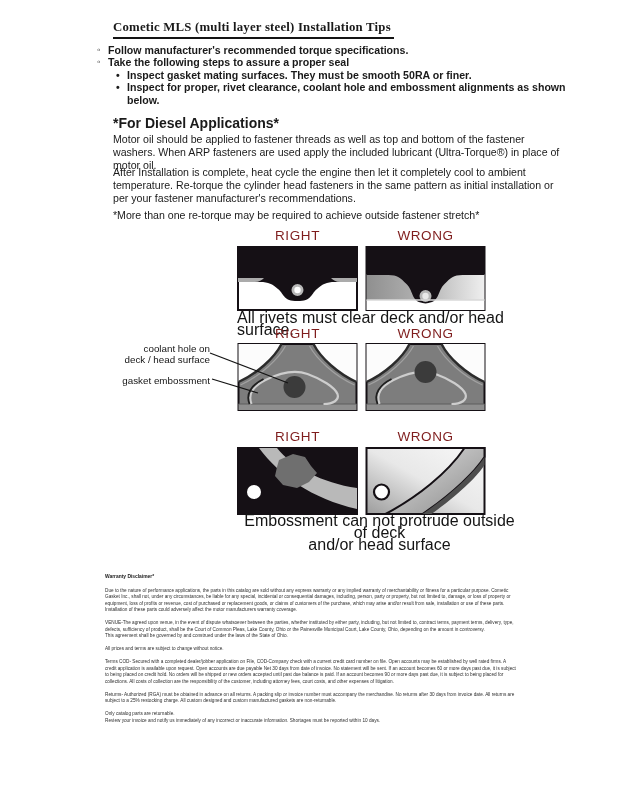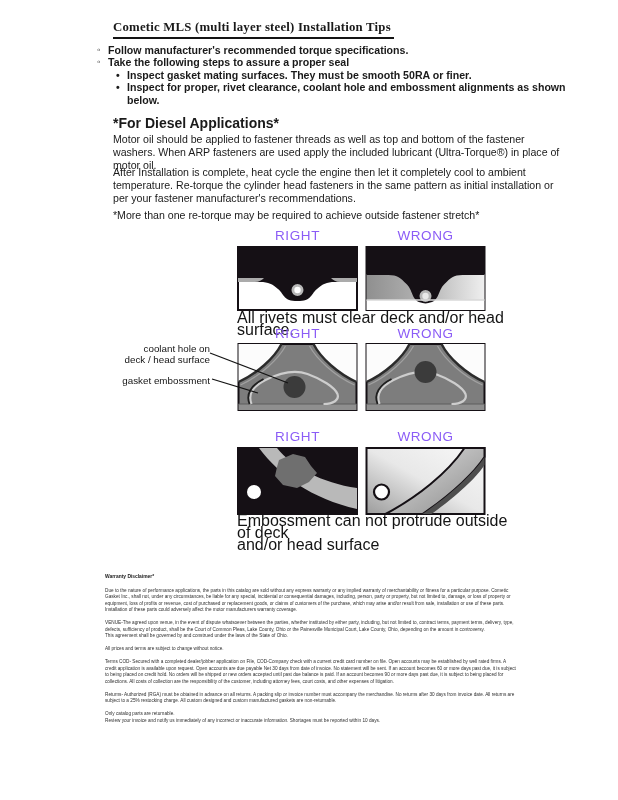--- a/index.html
+++ b/index.html
@@ -9,29 +9,29 @@
   .title{left:113px;top:20px;font-size:12.8px;font-weight:bold;letter-spacing:0.2px;
          border-bottom:2px solid #141414;padding:0 3px 2px 0;margin:0;font-family:Liberation Serif, serif;}
   .tips{left:97px;top:44px;width:470px;font-size:10.6px;line-height:12.4px;font-weight:bold;}
   .tip{position:relative;padding-left:11px;}
   .tip::before{content:"◦";position:absolute;left:0;top:0;font-size:10px;}
   .tip.sub{margin-left:19px;}
   .tip.sub::before{content:"•";font-size:10.6px;}
   .diesel-h{left:113px;top:115px;font-size:14px;font-weight:bold;}
   .para{left:113px;width:447px;font-size:10.6px;line-height:13.2px;}
   .p1{top:133px;} .p2{top:166px;} .p3{top:209px;}
-  .dg-hdr{width:121px;text-align:center;font-size:13.5px;letter-spacing:0.6px;color:#8b5cf6;}
+  .dg-hdr{width:121px;text-align:center;font-size:13.5px;letter-spacing:0.6px;color:#7f1d1d;}
   .c1{left:237px;} .c2{left:365px;}
   .h1r{top:228px;} .h2r{top:326px;} .h3r{top:429px;}
   .panel{width:121px;height:65px;}
   .panel svg{display:block;width:100%;height:100%;}
   .panel.tall{height:68px;}
   .row1{top:246px;} .row2{top:343px;} .row3{top:447px;}
   .caption{left:237px;width:285px;font-size:16px;line-height:12px;color:#141414;white-space:pre-line;}
-  .cap1{top:312px;} .cap2{top:412px;} .cap3{top:515px;}
+  .cap1{top:312px;} .cap2{top:412px;} .cap3{top:515px;text-align:center;}
   .dg-label{text-align:right;font-size:9.8px;line-height:11px;color:#141414;white-space:pre-line;}
   .lab1{left:95px;top:343px;width:115px;}
   .lab2{left:95px;top:375px;width:115px;}
   .leaders{left:203px;top:347px;width:100px;height:52px;pointer-events:none;}
   .legal{left:105px;top:573px;width:824px;transform:scale(0.5);transform-origin:0 0;
          font-size:9.4px;line-height:13px;color:#2e2e2e;}
   .legal p{margin:0 0 13px 0;white-space:pre-line;}
   .legal .lg-h{font-weight:bold;color:#1a1a1a;margin-bottom:14px;font-size:9.8px;}
   .footer-code{left:388px;top:800px;font-size:13.5px;letter-spacing:0.4px;color:#222;}
 </style>

